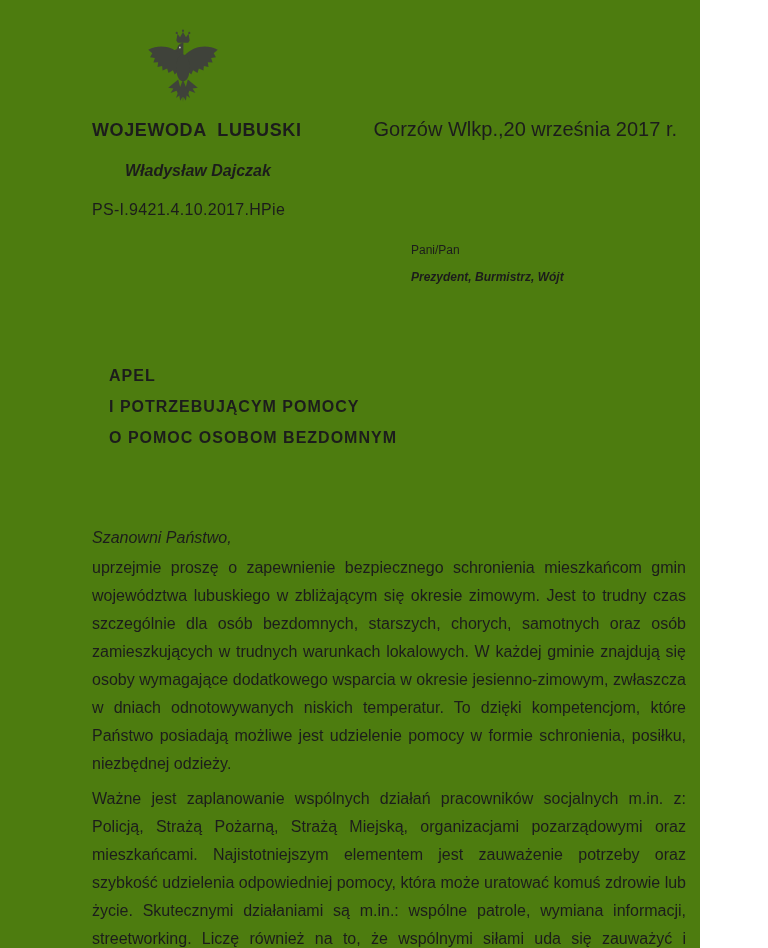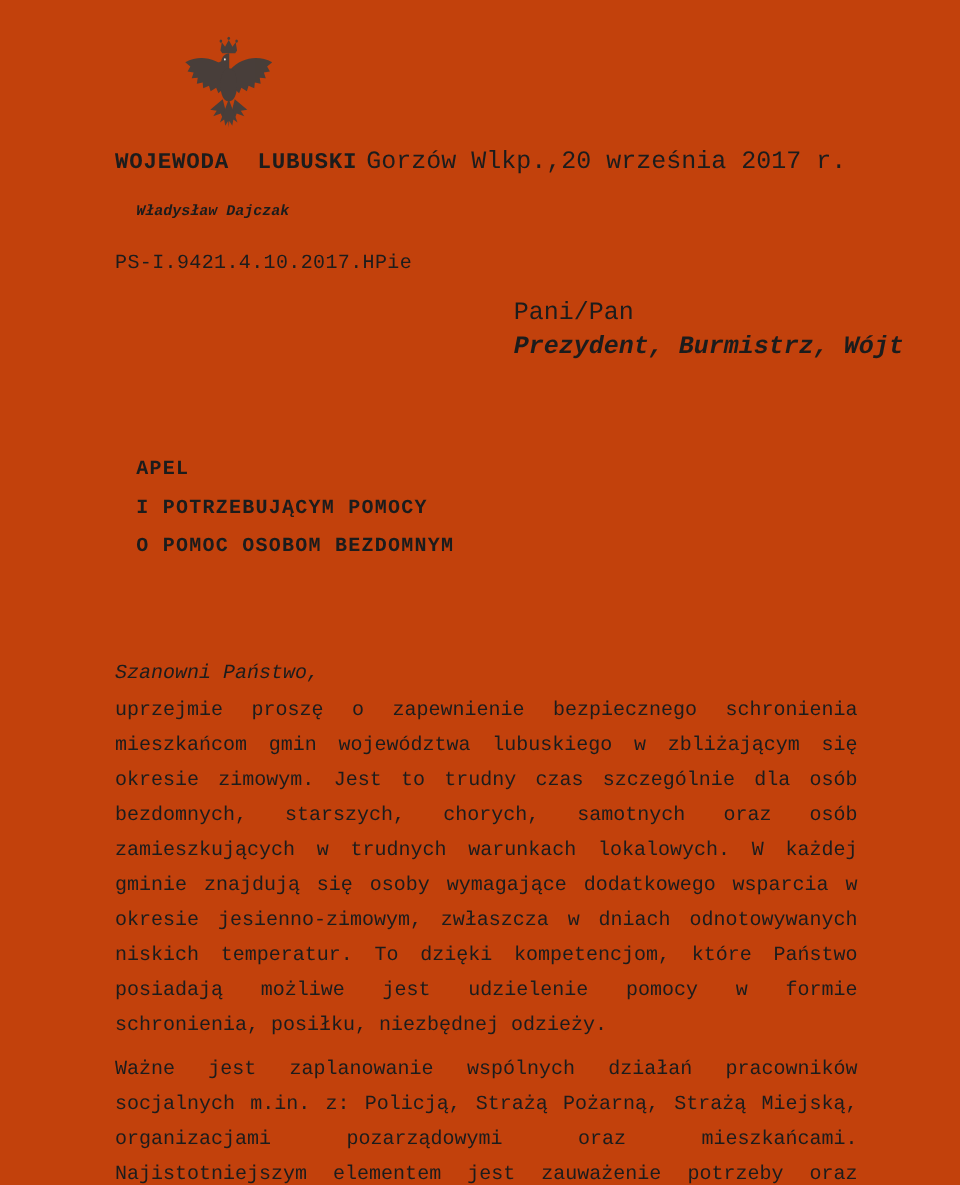--- a/index.html
+++ b/index.html
@@ -1,22 +1,22 @@
 <!DOCTYPE html>
 <html><head>
 <meta charset="utf-8">
 <style>
   * { margin: 0; padding: 0; box-sizing: border-box; }
   html, body { background: #ffffff; }
   .page {
     position: relative;
-    width: 768px;
+    width: 700px;
     height: 948px;
-    background: #c2410c;
-    font-family: Liberation Mono, monospace;
+    background: #4d7c0f;
+    font-family: Liberation Sans, sans-serif;
     color: #1c1c1c;
     overflow: hidden;
   }
   .emblem {
     position: absolute;
     left: 146px;
     top: 28px;
     width: 74px;
     height: 78px;
   }
@@ -31,38 +31,38 @@
   }
   .office {
     font-weight: bold;
     font-size: 18px;
     letter-spacing: 0.6px;
     white-space: pre;
   }
   .date { font-size: 20px; }
   .signatory {
     position: absolute;
-    left: 109px;
+    left: 125px;
     top: 162px;
-    font-size: 12px;
+    font-size: 16px;
     font-weight: bold;
     font-style: italic;
   }
   .refnum {
     position: absolute;
     left: 92px;
     top: 201px;
     font-size: 16px;
     letter-spacing: 0.3px;
   }
   .addressee {
     position: absolute;
     left: 411px;
     top: 237px;
-    font-size: 20px;
+    font-size: 12px;
     line-height: 27px;
   }
   .addr-recipients { font-weight: bold; font-style: italic; }
   .title {
     position: absolute;
     left: 109px;
     top: 360px;
     width: 594px;
     text-align: left;
     font-weight: bold;

